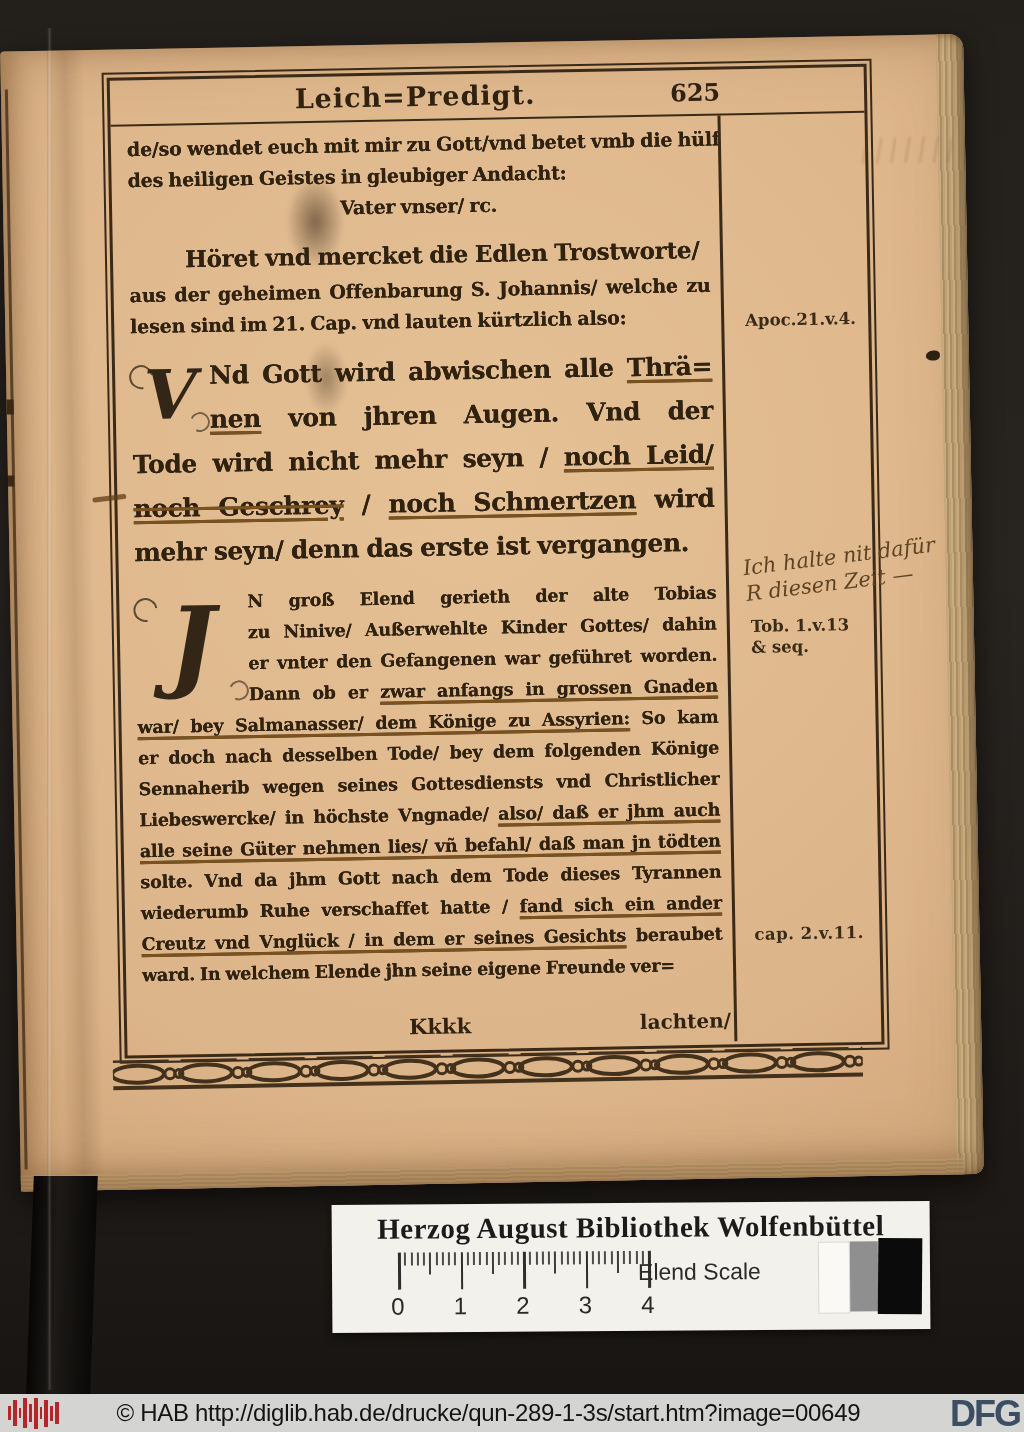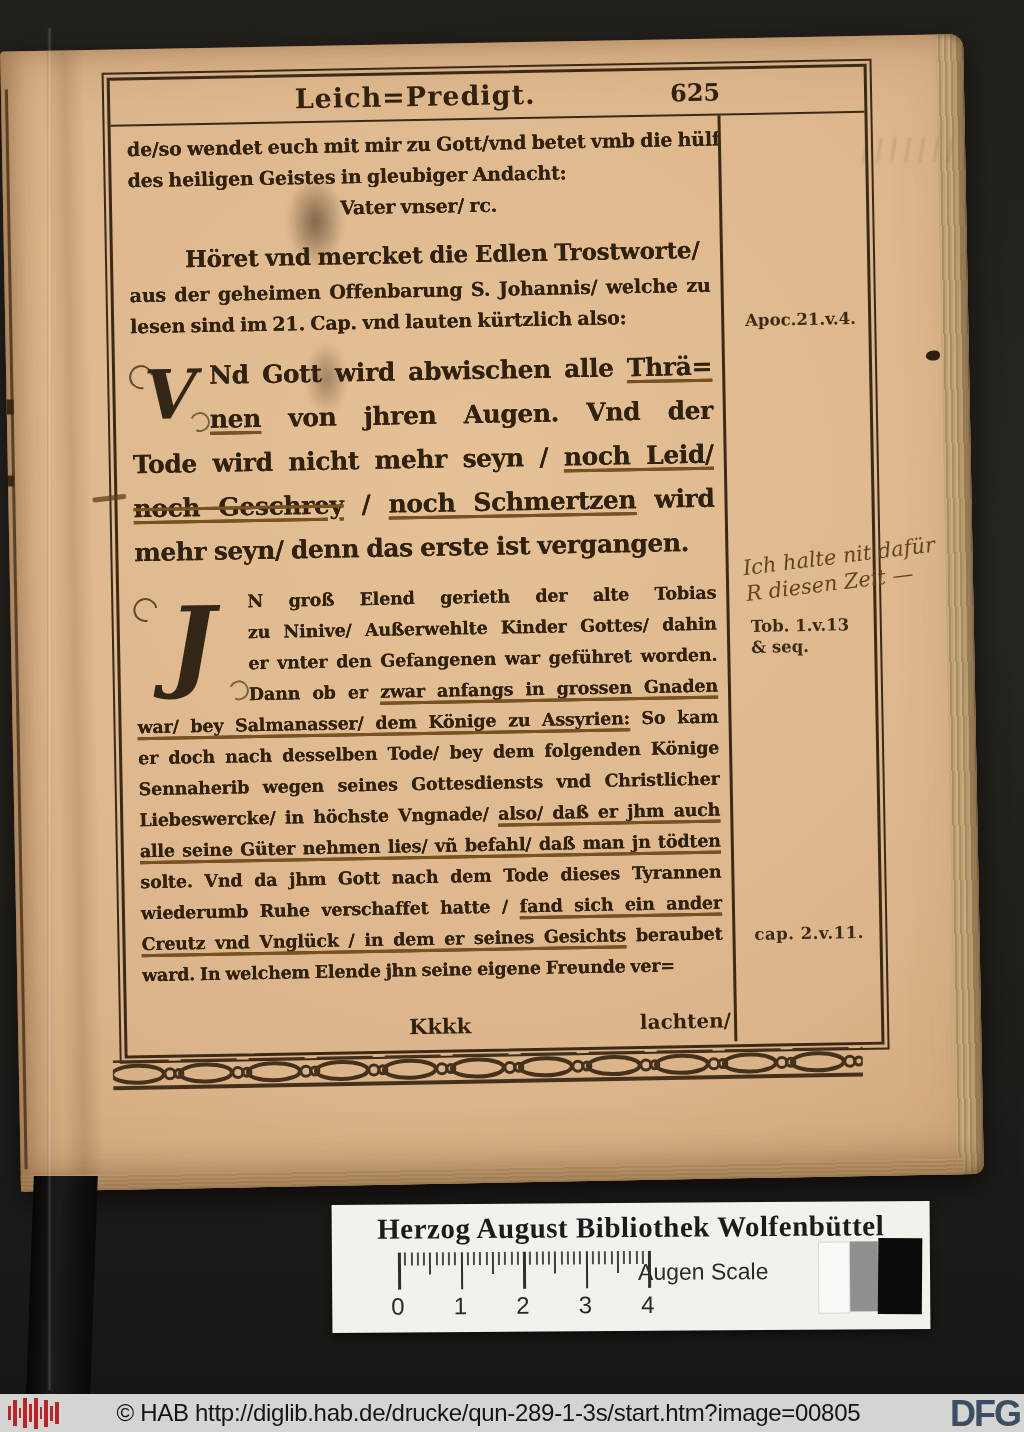--- a/index.html
+++ b/index.html
@@ -300,38 +300,38 @@
           <div class="tick major" style="left: 250px;"></div>
         </div>
       <div class="nums" id="ruler-nums">
           <span class="num" style="left: -7px;">0</span>
           <span class="num" style="left: 55.5px;">1</span>
           <span class="num" style="left: 118px;">2</span>
           <span class="num" style="left: 180.5px;">3</span>
           <span class="num" style="left: 243px;">4</span>
         </div>
     </div>
-    <div class="grayscale-label">Augen Scale</div>
+    <div class="grayscale-label">Elend Scale</div>
     <div class="patches">
       <div class="patch p-white"></div>
       <div class="patch p-gray"></div>
       <div class="patch p-black"></div>
     </div>
   </div>
 
   <div class="footer">
     <div class="hab-logo" id="hab-bars">
         <div class="hab-bar" style="height: 14px; width: 2.5px;"></div>
         <div class="hab-bar" style="height: 26px; width: 4px;"></div>
         <div class="hab-bar" style="height: 10px; width: 2.5px;"></div>
         <div class="hab-bar" style="height: 30px; width: 4px;"></div>
         <div class="hab-bar" style="height: 18px; width: 2.5px;"></div>
         <div class="hab-bar" style="height: 31px; width: 4px;"></div>
         <div class="hab-bar" style="height: 12px; width: 2.5px;"></div>
         <div class="hab-bar" style="height: 27px; width: 4px;"></div>
         <div class="hab-bar" style="height: 15px; width: 2.5px;"></div>
         <div class="hab-bar" style="height: 22px; width: 4px;"></div>
       </div>
-    <div class="copyright">© HAB http://diglib.hab.de/drucke/qun-289-1-3s/start.htm?image=00805</div>
+    <div class="copyright">© HAB http://diglib.hab.de/drucke/qun-289-1-3s/start.htm?image=00649</div>
     <div class="dfg">DFG</div>
   </div>
 
 </div>
 
 </body></html>

